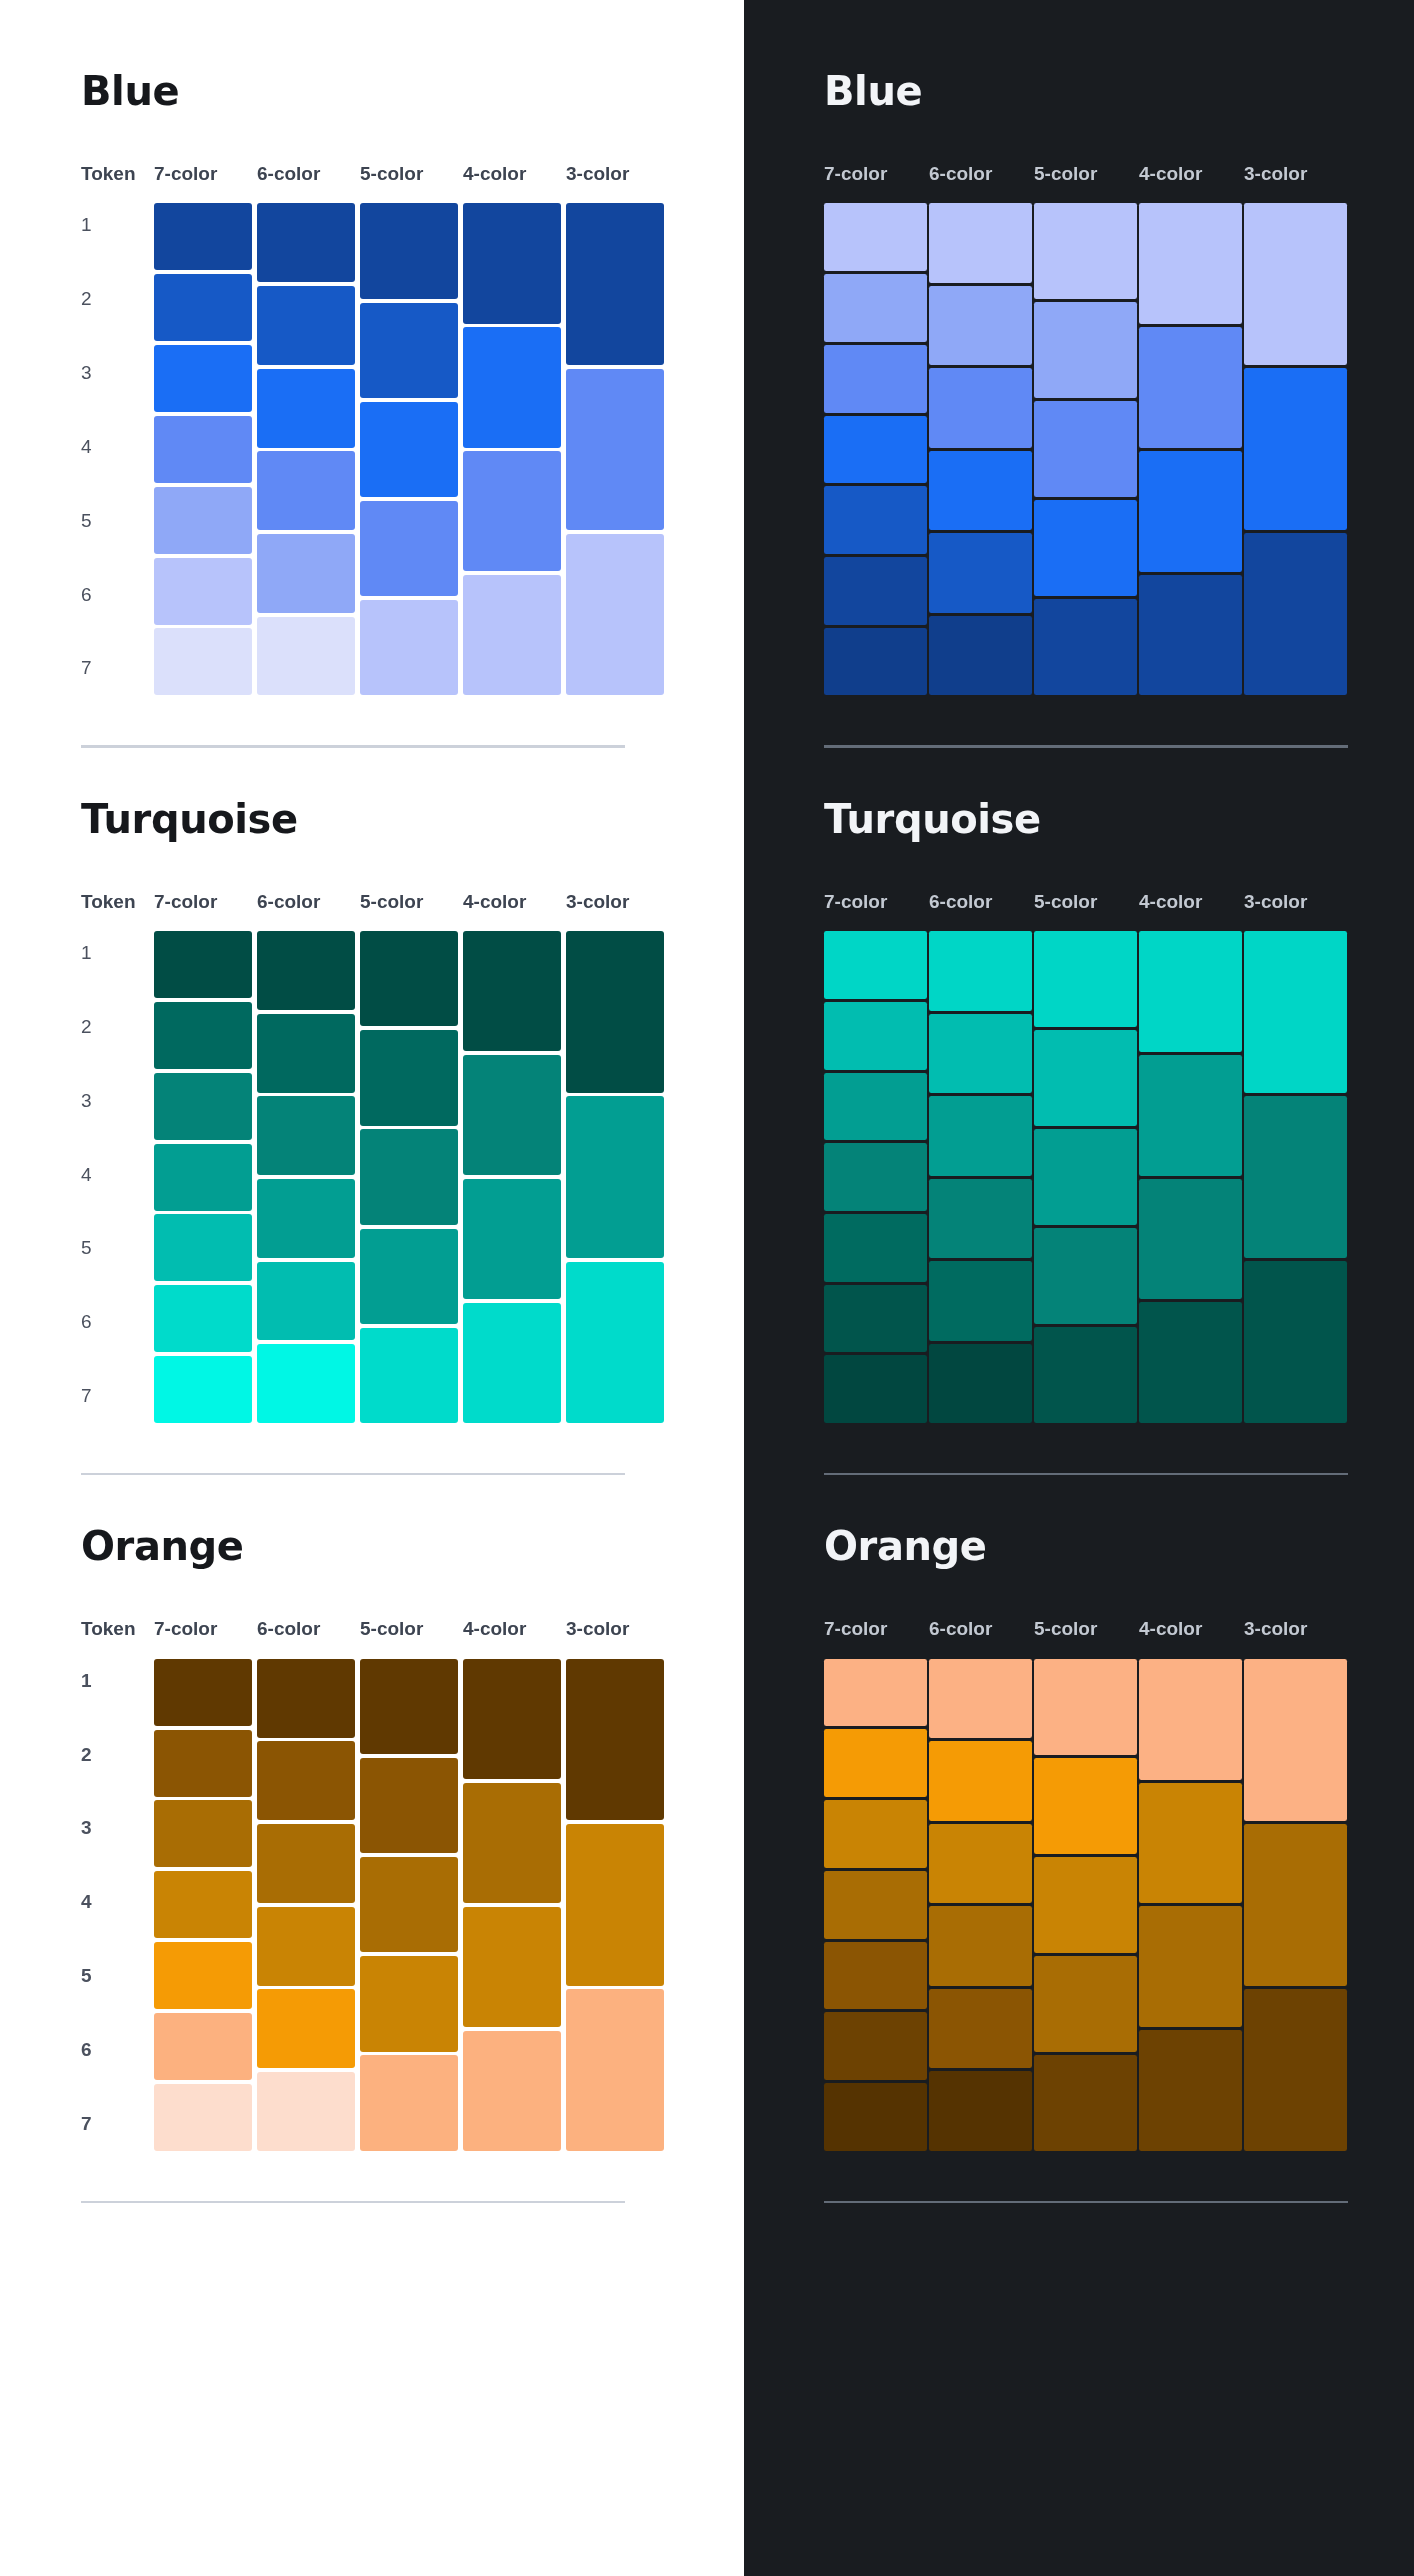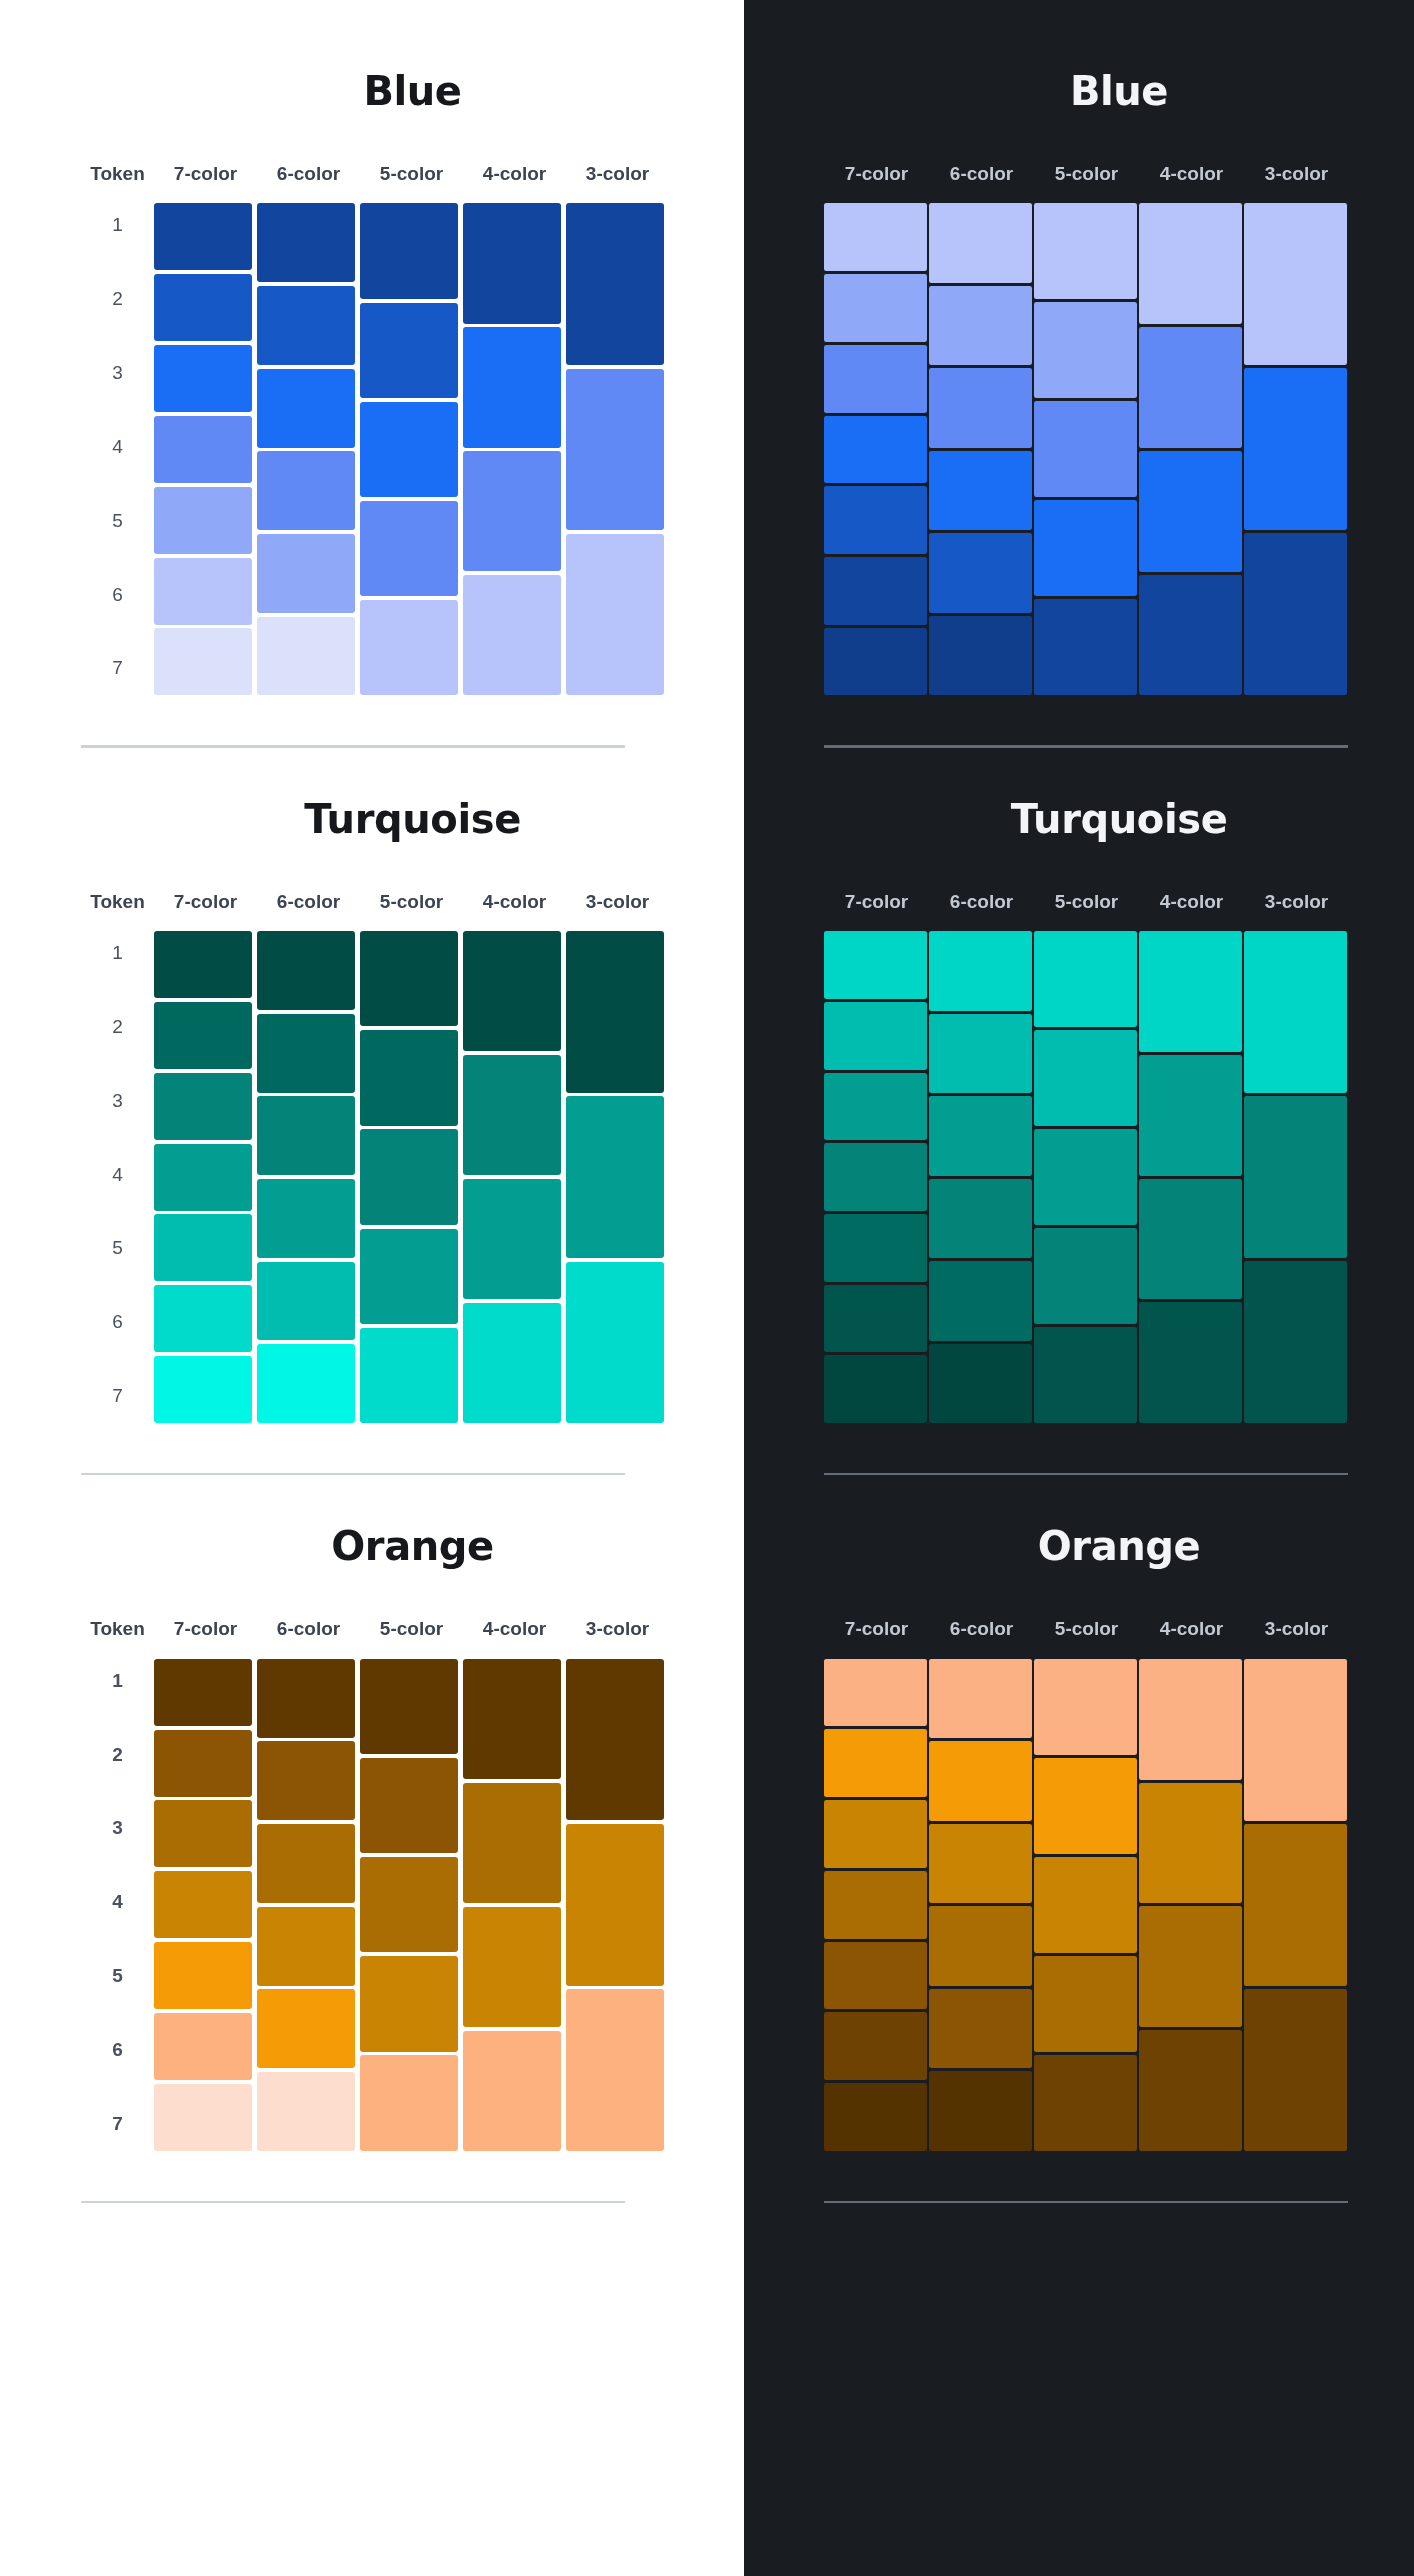--- a/index.html
+++ b/index.html
@@ -35,21 +35,21 @@
   }
 
   .panel-inner {
     position: relative;
     padding-top: 70px;
   }
   .panel-light .panel-inner { padding-left: 81px; }
   .panel-dark  .panel-inner { padding-left: 80px; }
 
   
-  .section { position: relative; text-align: center; }
+  .section { position: relative; }
 
   .section-title {
     font-family: "DejaVu Sans", sans-serif;
     font-weight: bold;
     font-size: 40px;
     line-height: 1.05;
     letter-spacing: -0.4px;
     margin-bottom: 45px;
   }
   .panel-light .section-title { color: #16181c; }

